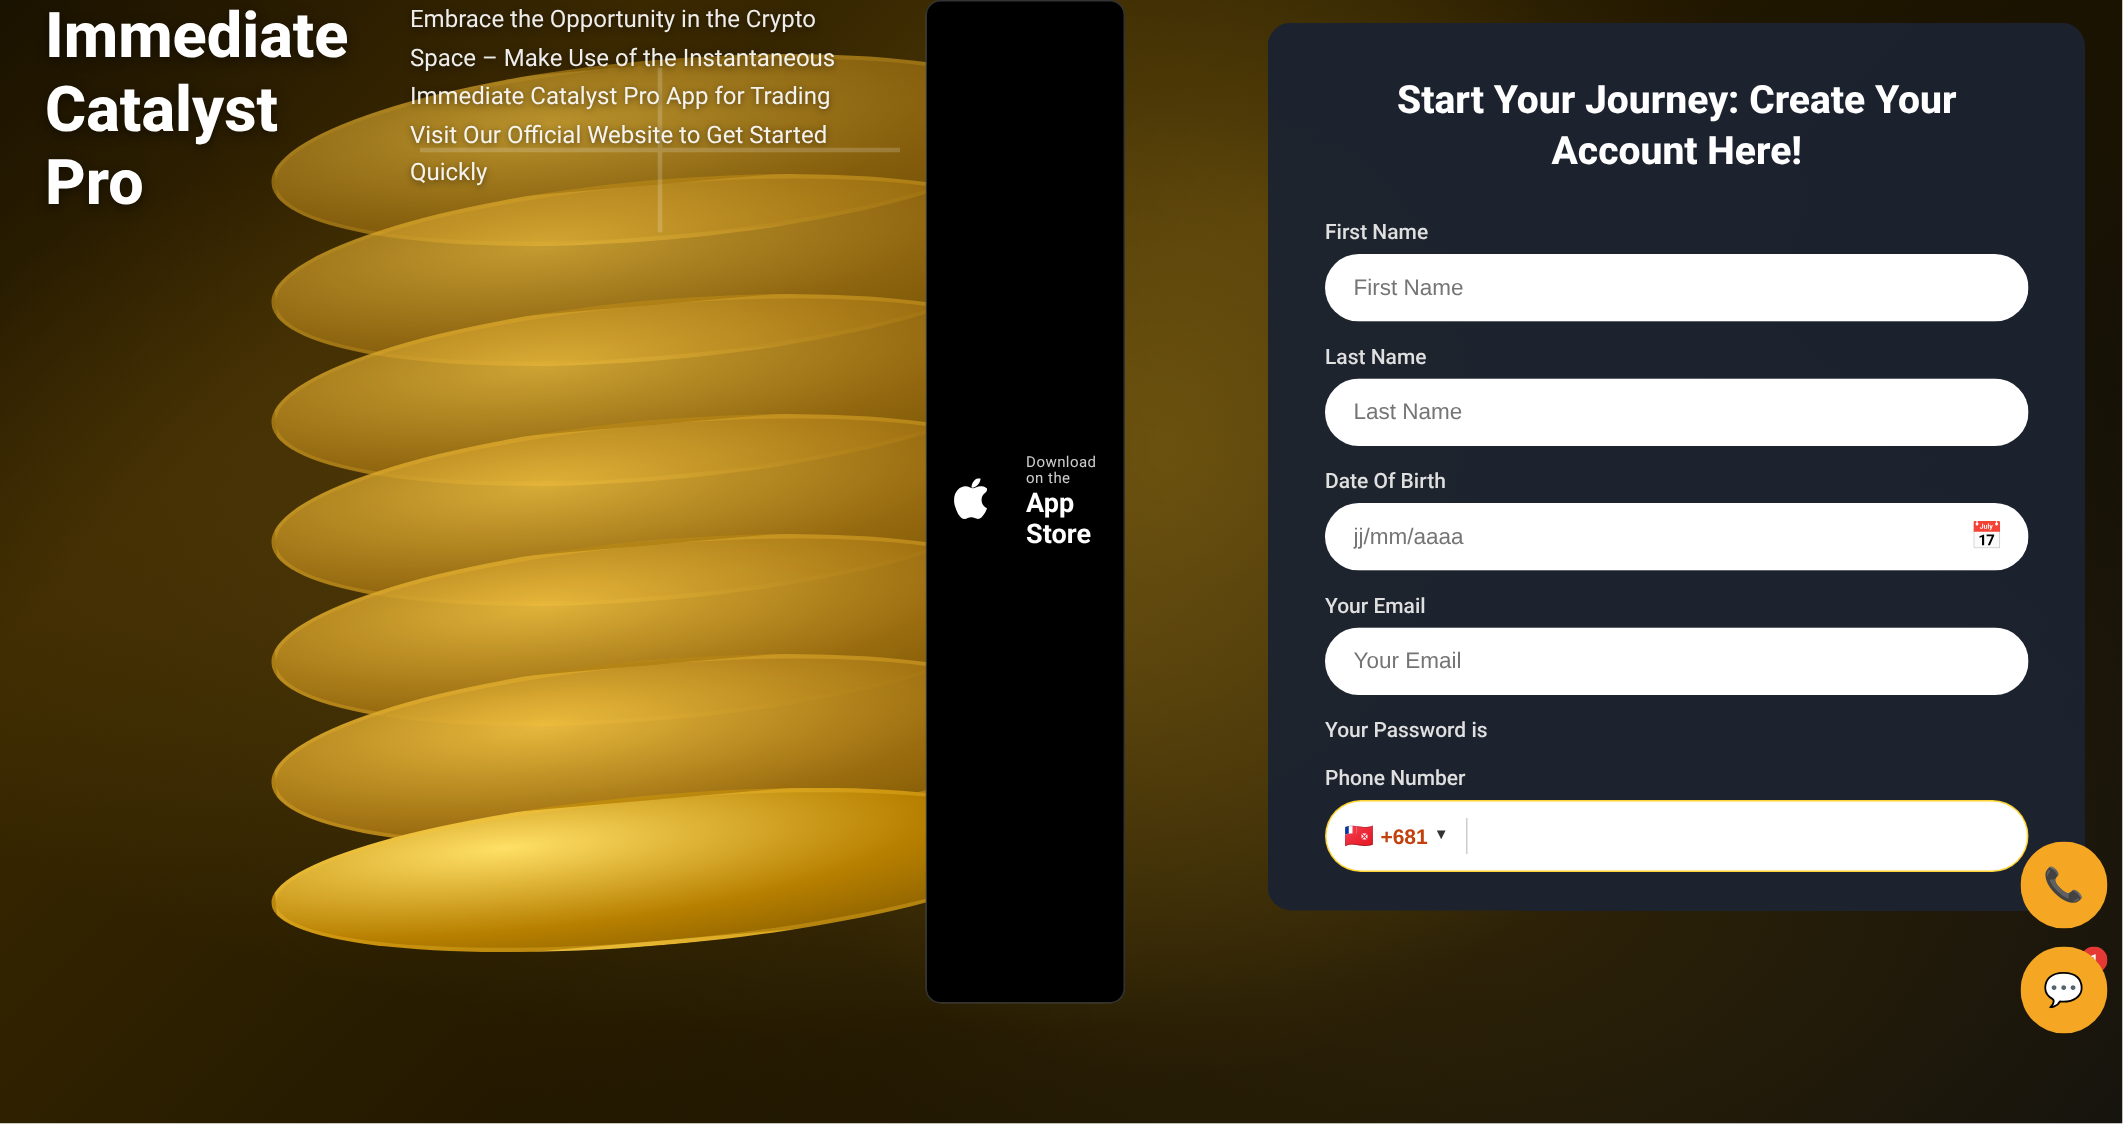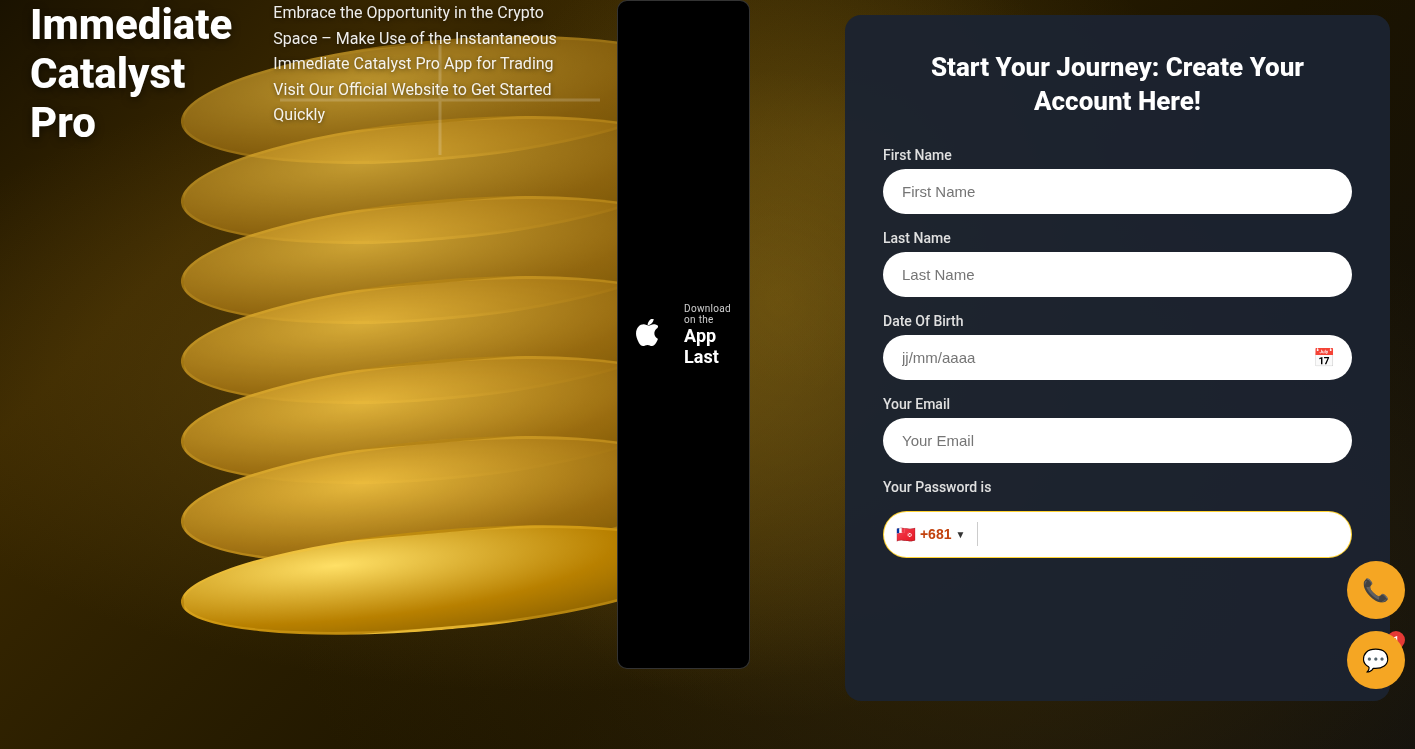--- a/index.html
+++ b/index.html
@@ -99,21 +99,21 @@
       font-weight: 700;
       color: #ffffff;
     }
 
     
     .form-panel {
       position: absolute;
       right: 25px;
       top: 15px;
       width: 545px;
-      height: 686px;
+      height: 592px;
       background: rgba(28, 35, 48, 0.97);
       border-radius: 16px;
       padding: 36px 38px;
       overflow-y: auto;
       scrollbar-width: none;
     }
 
     .form-panel::-webkit-scrollbar { display: none; }
 
     .form-title {
@@ -313,21 +313,21 @@
 
   <div class="left-content">
     <h1 class="app-title">Immediate Catalyst Pro</h1>
     <p class="app-description">Embrace the Opportunity in the Crypto Space – Make Use of the Instantaneous Immediate Catalyst Pro App for Trading Visit Our Official Website to Get Started Quickly</p>
     <a class="app-store-btn" href="#">
       <span class="apple-icon"><svg xmlns="http://www.w3.org/2000/svg" viewBox="0 0 814 1000" width="22" height="27" fill="white">
             <path d="M788.1 340.9c-5.8 4.5-108.2 62.2-108.2 190.5 0 148.4 130.3 200.9 134.2 202.2-.6 3.2-20.7 71.9-68.7 141.9-42.8 61.6-87.5 123.1-155.5 123.1s-85.5-39.5-164-39.5c-76 0-103.7 40.8-165.9 40.8s-105-42.4-150.3-109.6C27.5 724.2 1 633 1 545.9c0-230.8 144.3-352.9 282.2-352.9 74.1 0 135.8 48.8 181.8 48.8 43.9 0 114.4-51.9 196.9-51.9 31.5 0 108.2 2.6 168.3 73.8zm-189.8-199.5c33.1-39.5 57-94.5 57-150.4 0-7.7-.6-15.5-1.9-23.2-53.7 2-117.3 35.7-157.4 85.8-33.7 39.5-63.8 95.4-63.8 152.5 0 8.3 1.3 16.6 1.9 19.2 3.2.6 8.4 1.3 13.6 1.3 48.1 0 108.2-31.9 150.6-84.9z"></path>
           </svg></span>
       <div class="app-store-text-group">
         <span class="app-store-small">Download on the</span>
-        <span class="app-store-large">App Last</span>
+        <span class="app-store-large">App Store</span>
       </div>
     </a>
   </div>
 
   <div class="form-panel">
     <h2 class="form-title">Start Your Journey: Create Your Account Here!</h2>
 
     <div class="form-group">
       <label class="form-label">First Name</label>
       <input class="form-input" type="text" placeholder="First Name" style="">
@@ -349,20 +349,21 @@
     <div class="form-group">
       <label class="form-label">Your Email</label>
       <input class="form-input" type="email" placeholder="Your Email" style="">
     </div>
 
     <div class="form-group">
       <label class="form-label">Your Password is</label>
     </div>
 
     <div class="form-group">
+      <label class="form-label">Phone Number</label>
       <div class="phone-input-wrapper">
         <button class="phone-country-selector">
           <span class="flag-emoji">🇼🇫</span>
           <span class="phone-code">+681</span>
           <span class="dropdown-arrow">▼</span>
         </button>
         <div class="phone-divider"></div>
         <input class="phone-number-input" type="tel" placeholder="" style="">
       </div>
     </div>

